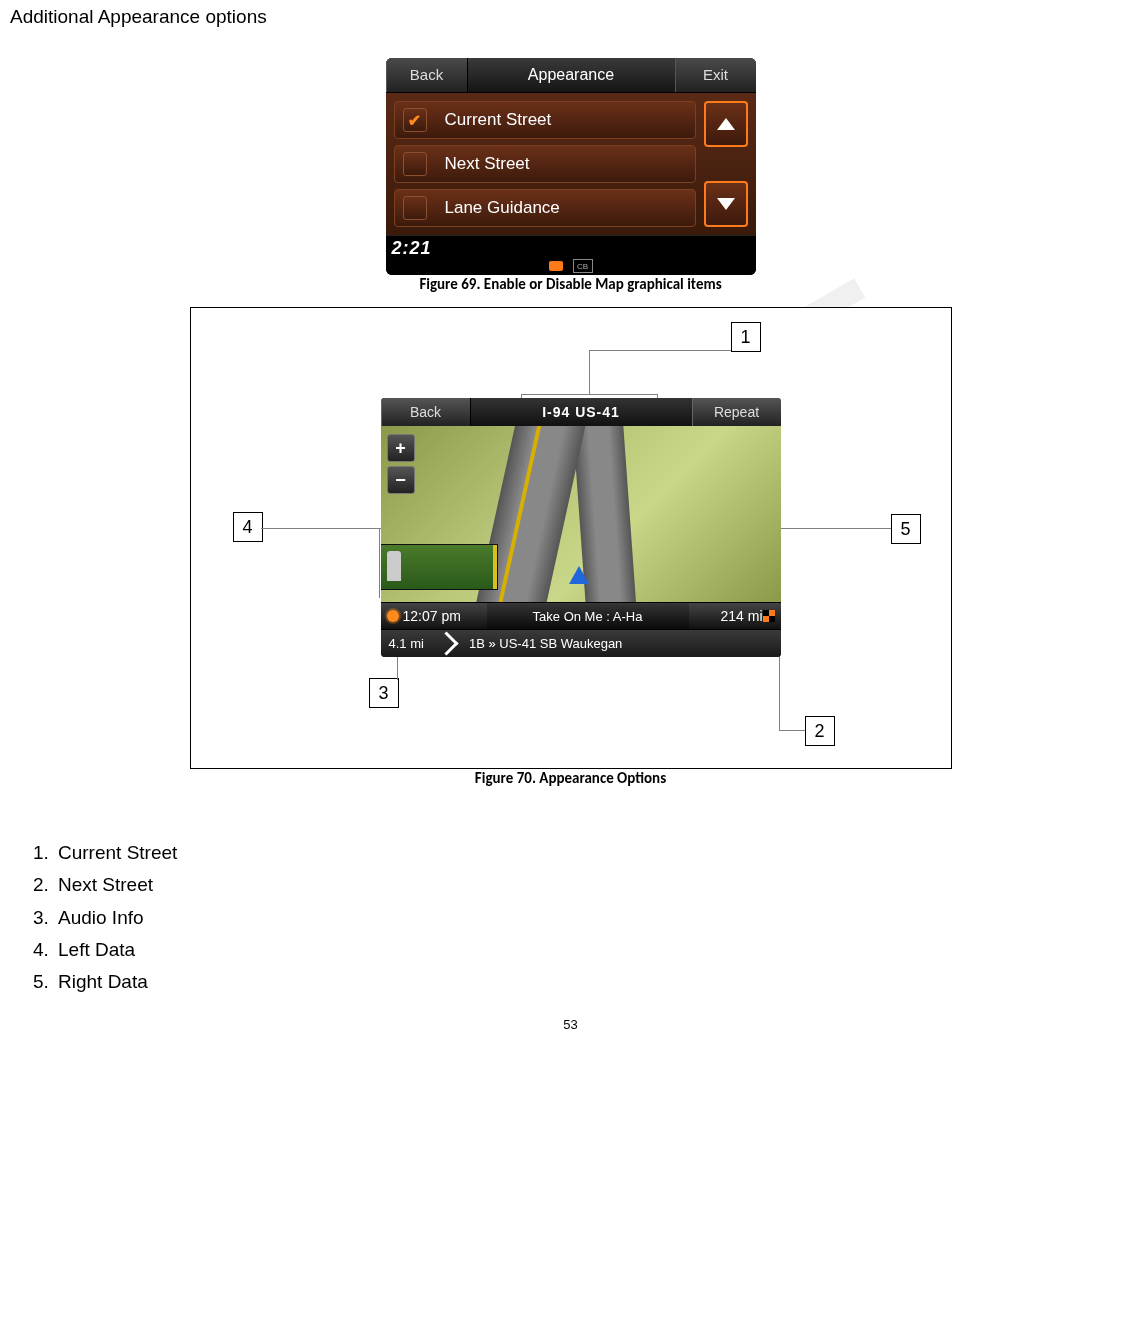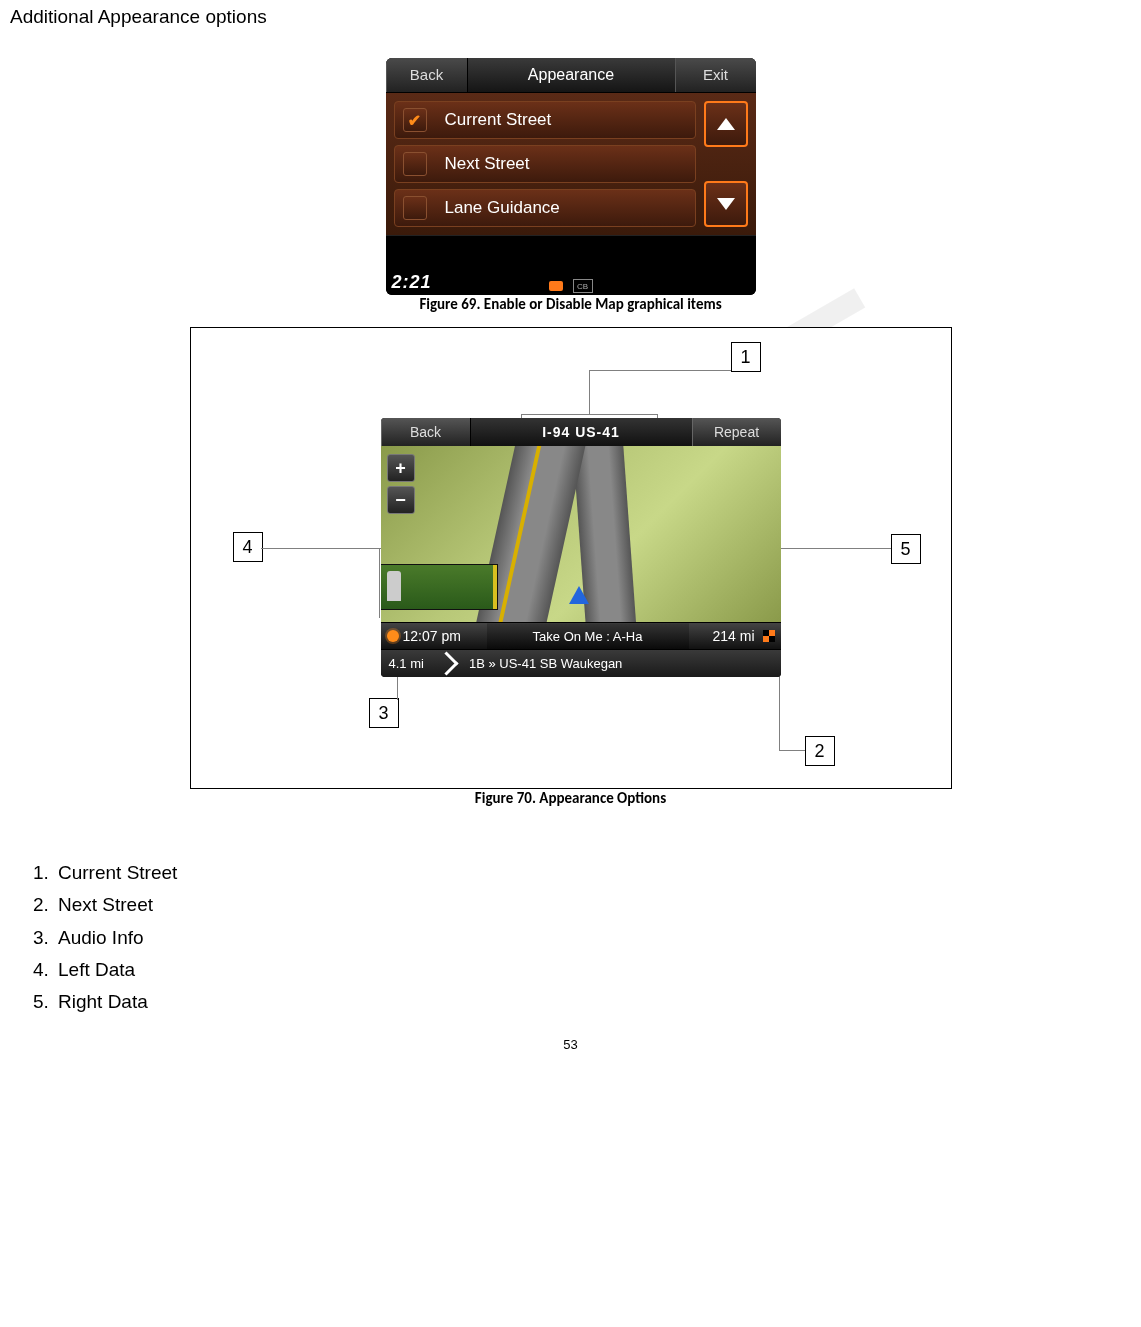--- a/index.html
+++ b/index.html
@@ -94,25 +94,26 @@
     border-radius: 4px;
     display:flex;align-items:center;justify-content:center;
   }
   .tri-up {
     width:0;height:0;border-left:9px solid transparent;border-right:9px solid transparent;border-bottom:12px solid #fff;
   }
   .tri-down {
     width:0;height:0;border-left:9px solid transparent;border-right:9px solid transparent;border-top:12px solid #fff;
   }
   .d1-status {
-    background:#000;color:#fff;display:flex;align-items:flex-end;padding:2px 6px;font-size:14px;
+    background:#000;color:#fff;display:flex;align-items:flex-start;padding:2px 6px;font-size:14px;
     border-top:1px solid #222;
+    flex-direction:column;
   }
   .d1-time { font-style: italic; font-weight:bold; font-size:18px; letter-spacing:1px;}
-  .d1-status-icons { margin-left:auto; margin-right:auto; display:flex; gap:10px; align-items:center;margin-top:41px;}
+  .d1-status-icons { margin-left:auto; margin-right:auto; display:flex; gap:10px; align-items:center;}
   .hd-ico { width:14px;height:10px;background:#ff7a1a;border-radius:2px;}
   .cb-ico { width:18px;height:12px;border:1px solid #888;font-size:8px;color:#aaa;display:flex;align-items:center;justify-content:center;}
 
   .caption { font-weight: bold; font-size: 15px; font-family: Calibri, Arial, sans-serif;}
 
   
   .fig70-wrap { text-align:center; margin-top: 14px; }
   .fig70-frame {
     width: 760px;
     height: 460px;
@@ -183,21 +184,21 @@
     content:"";position:absolute;left:10px;top:6px;width:14px;height:30px;background:#ccc;
     border-radius:3px 3px 0 0;
   }
   .d2-bar1{
     display:flex;align-items:center;background:linear-gradient(#3a3a3a,#1a1a1a);
     color:#fff;border-top:1px solid #000;border-bottom:1px solid #000;
   }
   .b1-left{flex:0 0 94px;padding:5px 6px;background:linear-gradient(#444,#111);display:flex;align-items:center;gap:4px;}
   .sun-ico{width:12px;height:12px;border-radius:50%;background:#ff8c1a;box-shadow:0 0 0 2px rgba(255,140,26,0.3);}
   .b1-mid{flex:1;text-align:center;padding:5px 4px;background:linear-gradient(#333,#0a0a0a);font-size:13px;}
-  .b1-right{flex:0 0 80px;padding:5px 6px;text-align:center;background:linear-gradient(#444,#111);display:flex;align-items:center;justify-content:flex-end;gap:8px;}
+  .b1-right{flex:0 0 80px;padding:5px 6px;text-align:center;background:linear-gradient(#444,#111);display:flex;align-items:center;justify-content:flex-end;gap:0;}
   .flag-ico{width:12px;height:12px;background:repeating-conic-gradient(#ff7a1a 0 25%,#000 25% 50%);}
   .d2-bar2{
     display:flex;align-items:center;background:linear-gradient(#3a3a3a,#1a1a1a);
     color:#fff;padding:5px 8px;gap:14px;font-size:13px;
   }
   .turn-ico{width:14px;height:14px;border-bottom:3px solid #fff;border-right:3px solid #fff;transform:rotate(-45deg);}
 
   ol.legend { margin-top: 50px; padding-left: 44px; line-height:1.7; font-size:19px;}
   ol.legend li { padding-left: 4px; }
 

